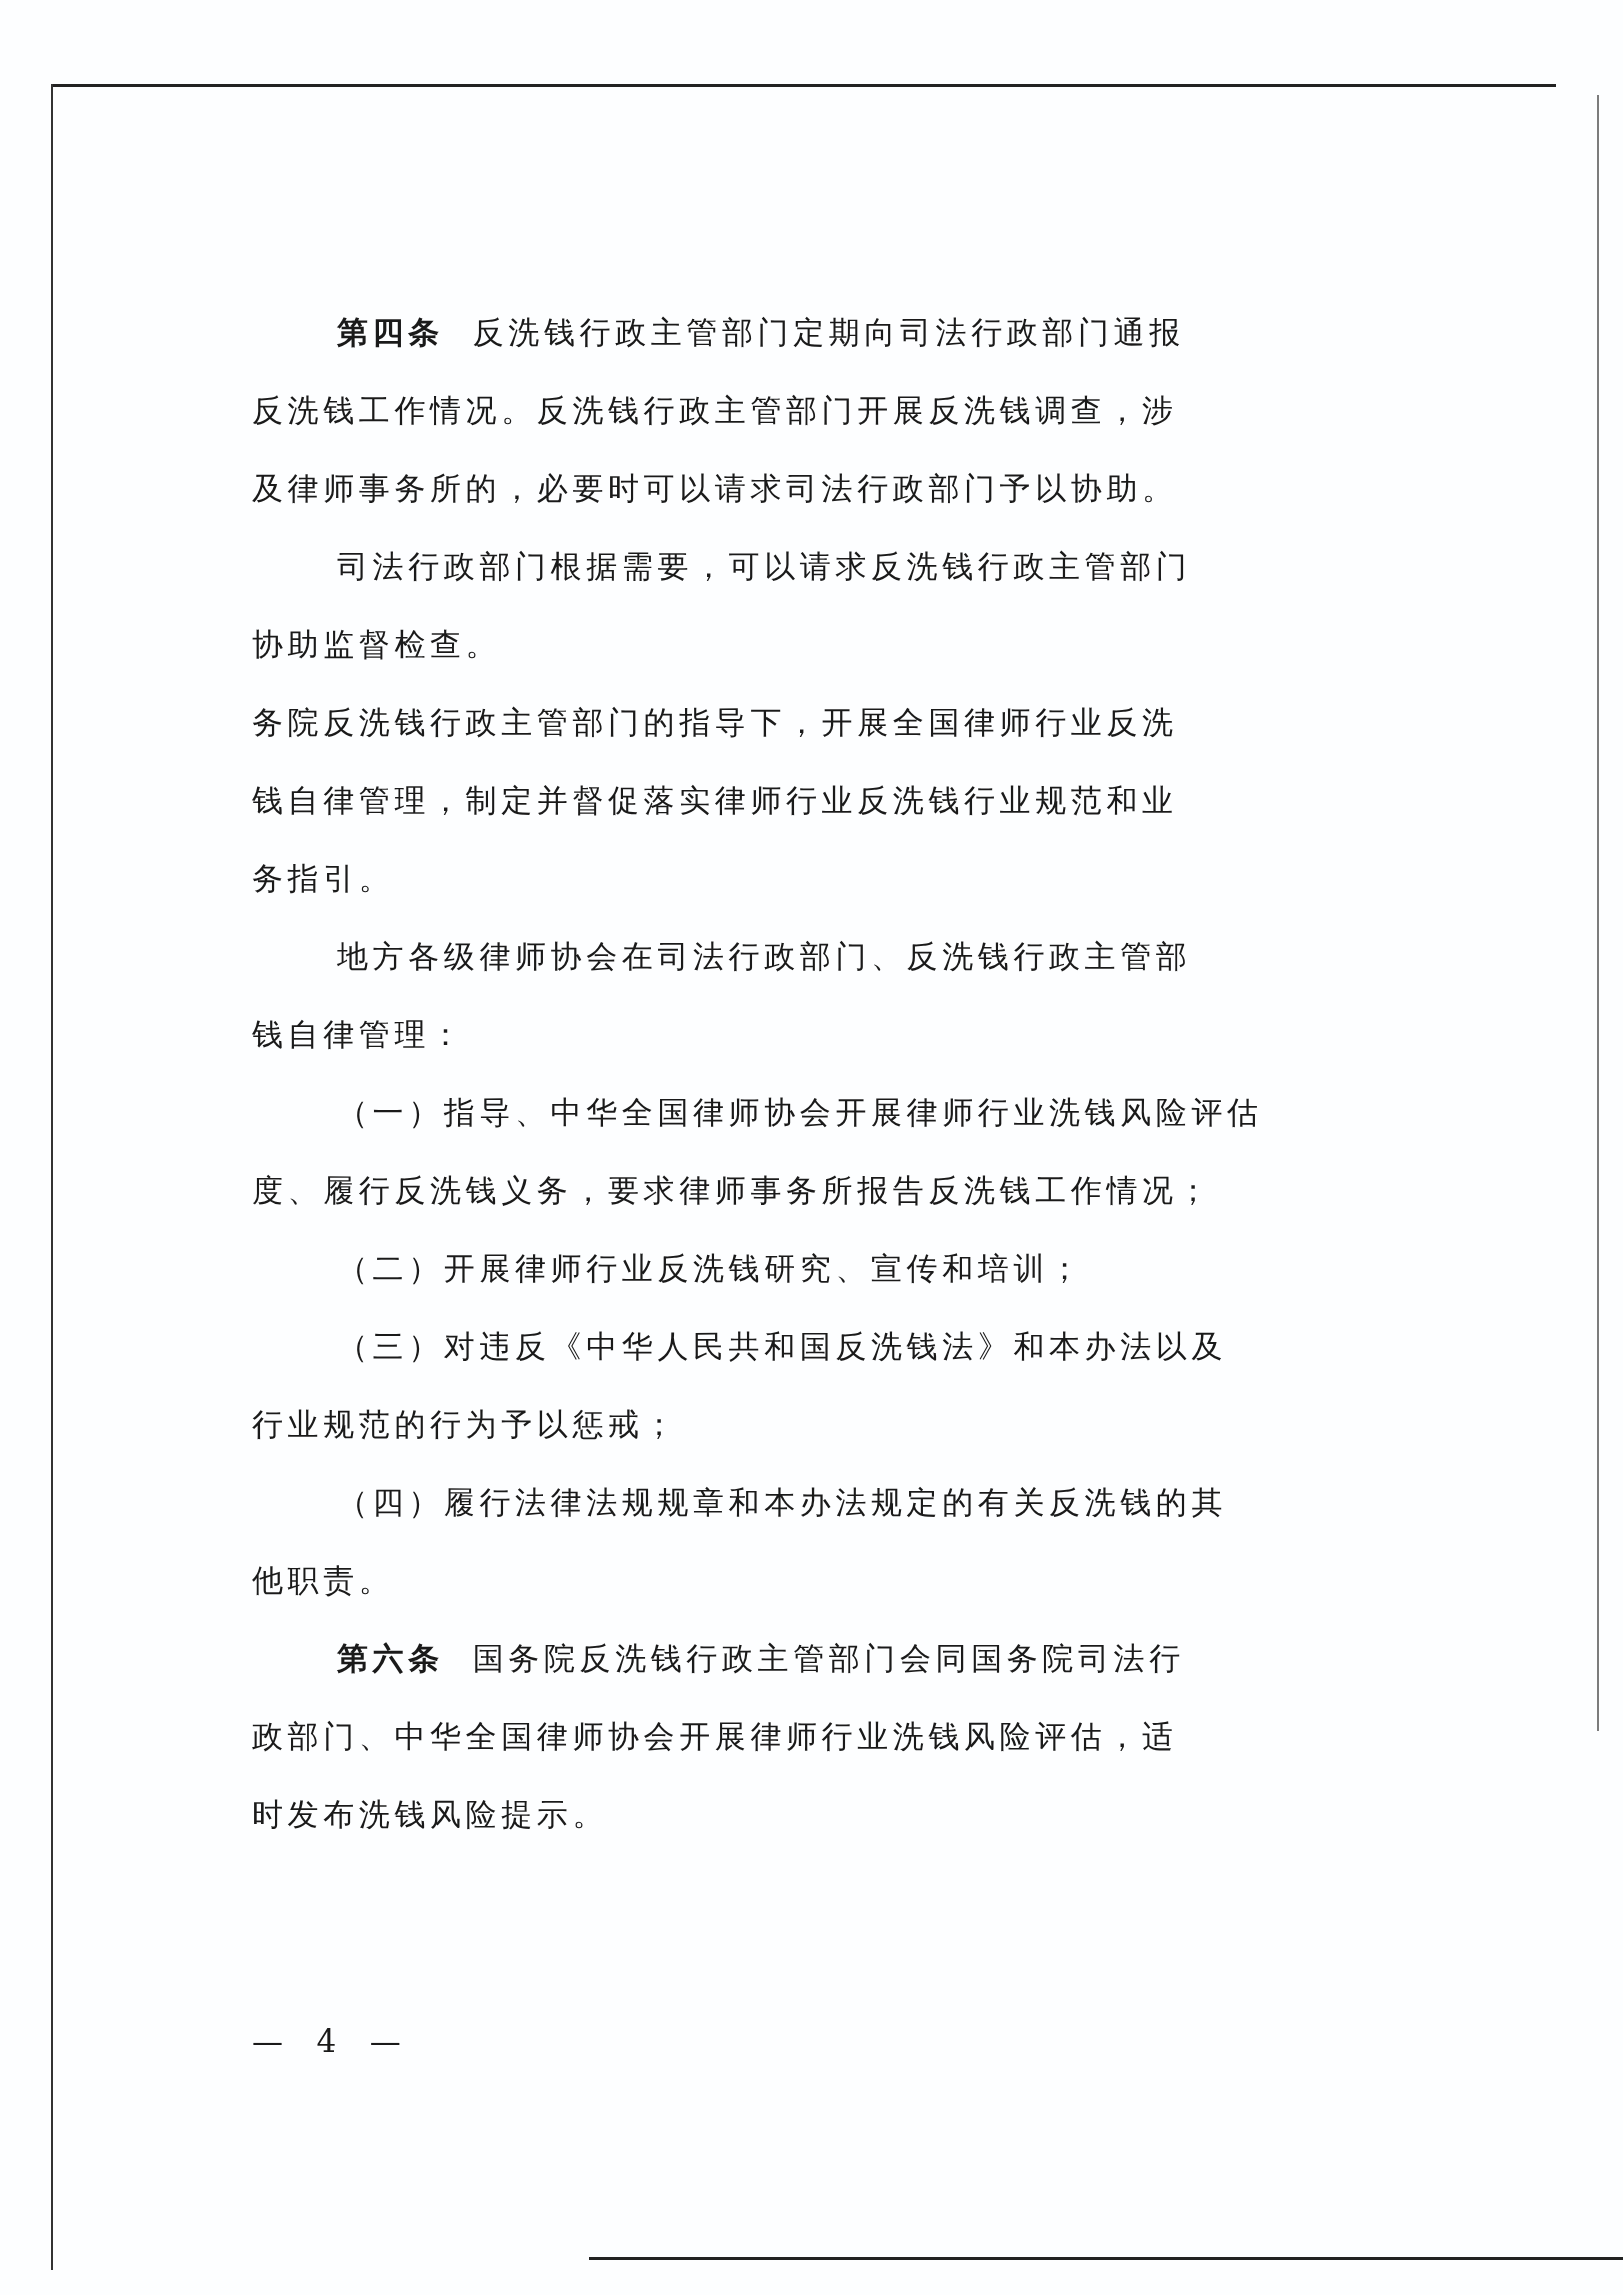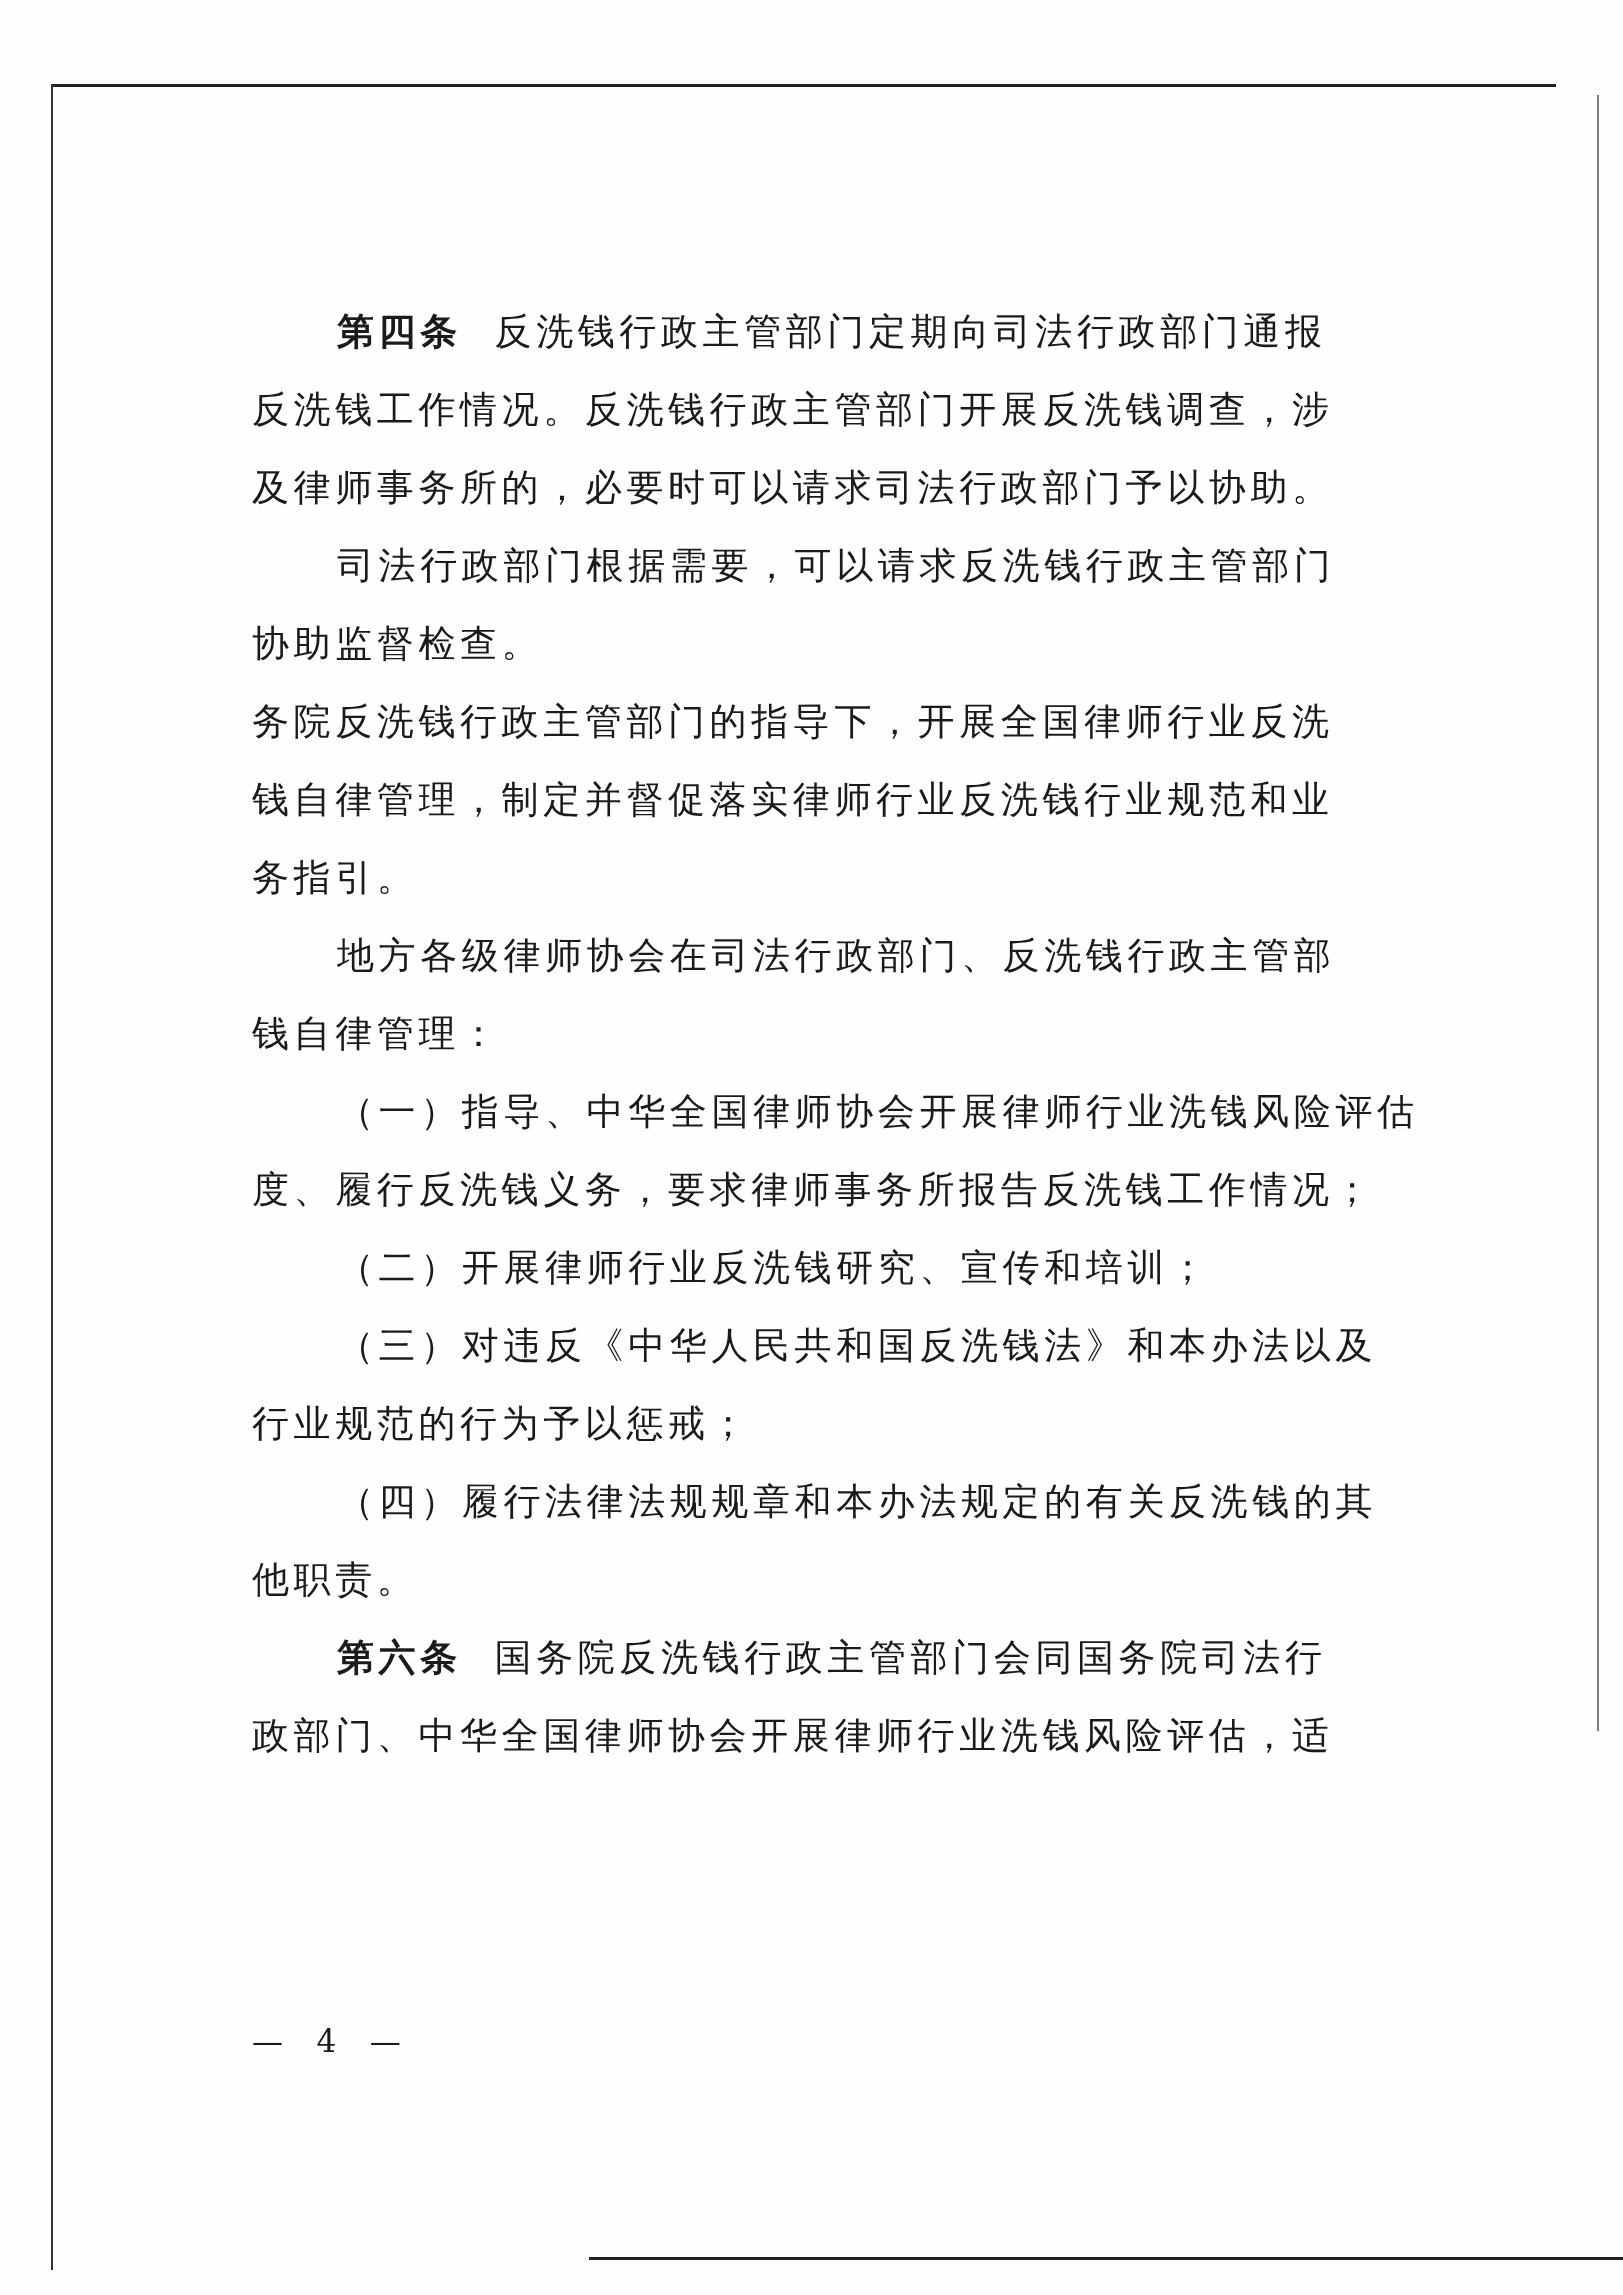--- a/index.html
+++ b/index.html
@@ -5,21 +5,21 @@
   html, body { margin: 0; padding: 0; }
   body {
     width: 1623px; height: 2295px; background: #fdfeff; position: relative; overflow: hidden;
     font-family: "DejaVu Serif", "Liberation Serif", serif; color: #1a1a1a;
   }
   .border-top { position: absolute; left: 51px; top: 84px; width: 1505px; height: 2.6px; background: #222; }
   .border-left { position: absolute; left: 51px; top: 84px; width: 2px; height: 2186px; background: #333; }
   .border-right { position: absolute; left: 1597px; top: 95px; width: 2px; height: 1636px; background: #444; opacity: .7; }
   .border-bottom { position: absolute; left: 589px; top: 2257px; width: 1034px; height: 2.6px; background: #222; }
   .body-text { position: absolute; left: 252px; top: 293px; width: 1126px; }
-  .line { height: 78px; line-height: 78px; font-size: 37px; letter-spacing: 4.6px; white-space: nowrap; }
+  .line { height: 78px; line-height: 78px; font-size: 31px; letter-spacing: 4.6px; white-space: nowrap; }
   .indent { padding-left: 85px; }
   .bold { font-weight: bold; font-family: "DejaVu Sans", "Liberation Sans", sans-serif; }
   .page-num { position: absolute; left: 252px; top: 2023px; font-size: 31px; letter-spacing: 11.8px; }
 </style>
 </head>
 <body>
 
 <div class="border-top"></div>
 <div class="border-left"></div>
 <div class="border-right"></div>
@@ -41,16 +41,17 @@
   <div class="line indent">（一）指导、中华全国律师协会开展律师行业洗钱风险评估</div>
   <div class="line">度、履行反洗钱义务，要求律师事务所报告反洗钱工作情况；</div>
   <div class="line indent">（二）开展律师行业反洗钱研究、宣传和培训；</div>
   <div class="line indent">（三）对违反《中华人民共和国反洗钱法》和本办法以及</div>
   <div class="line">行业规范的行为予以惩戒；</div>
   <div class="line indent">（四）履行法律法规规章和本办法规定的有关反洗钱的其</div>
   <div class="line">他职责。</div>
 
   <div class="line indent"><span class="bold">第六条</span>&nbsp;&nbsp;<span>国务院反洗钱行政主管部门会同国务院司法行</span></div>
   <div class="line">政部门、中华全国律师协会开展律师行业洗钱风险评估，适</div>
+  <div class="line">时发布洗钱风险提示。</div>
 </div>
 
 <div class="page-num">— 4 —</div>
 
 
 </body></html>

